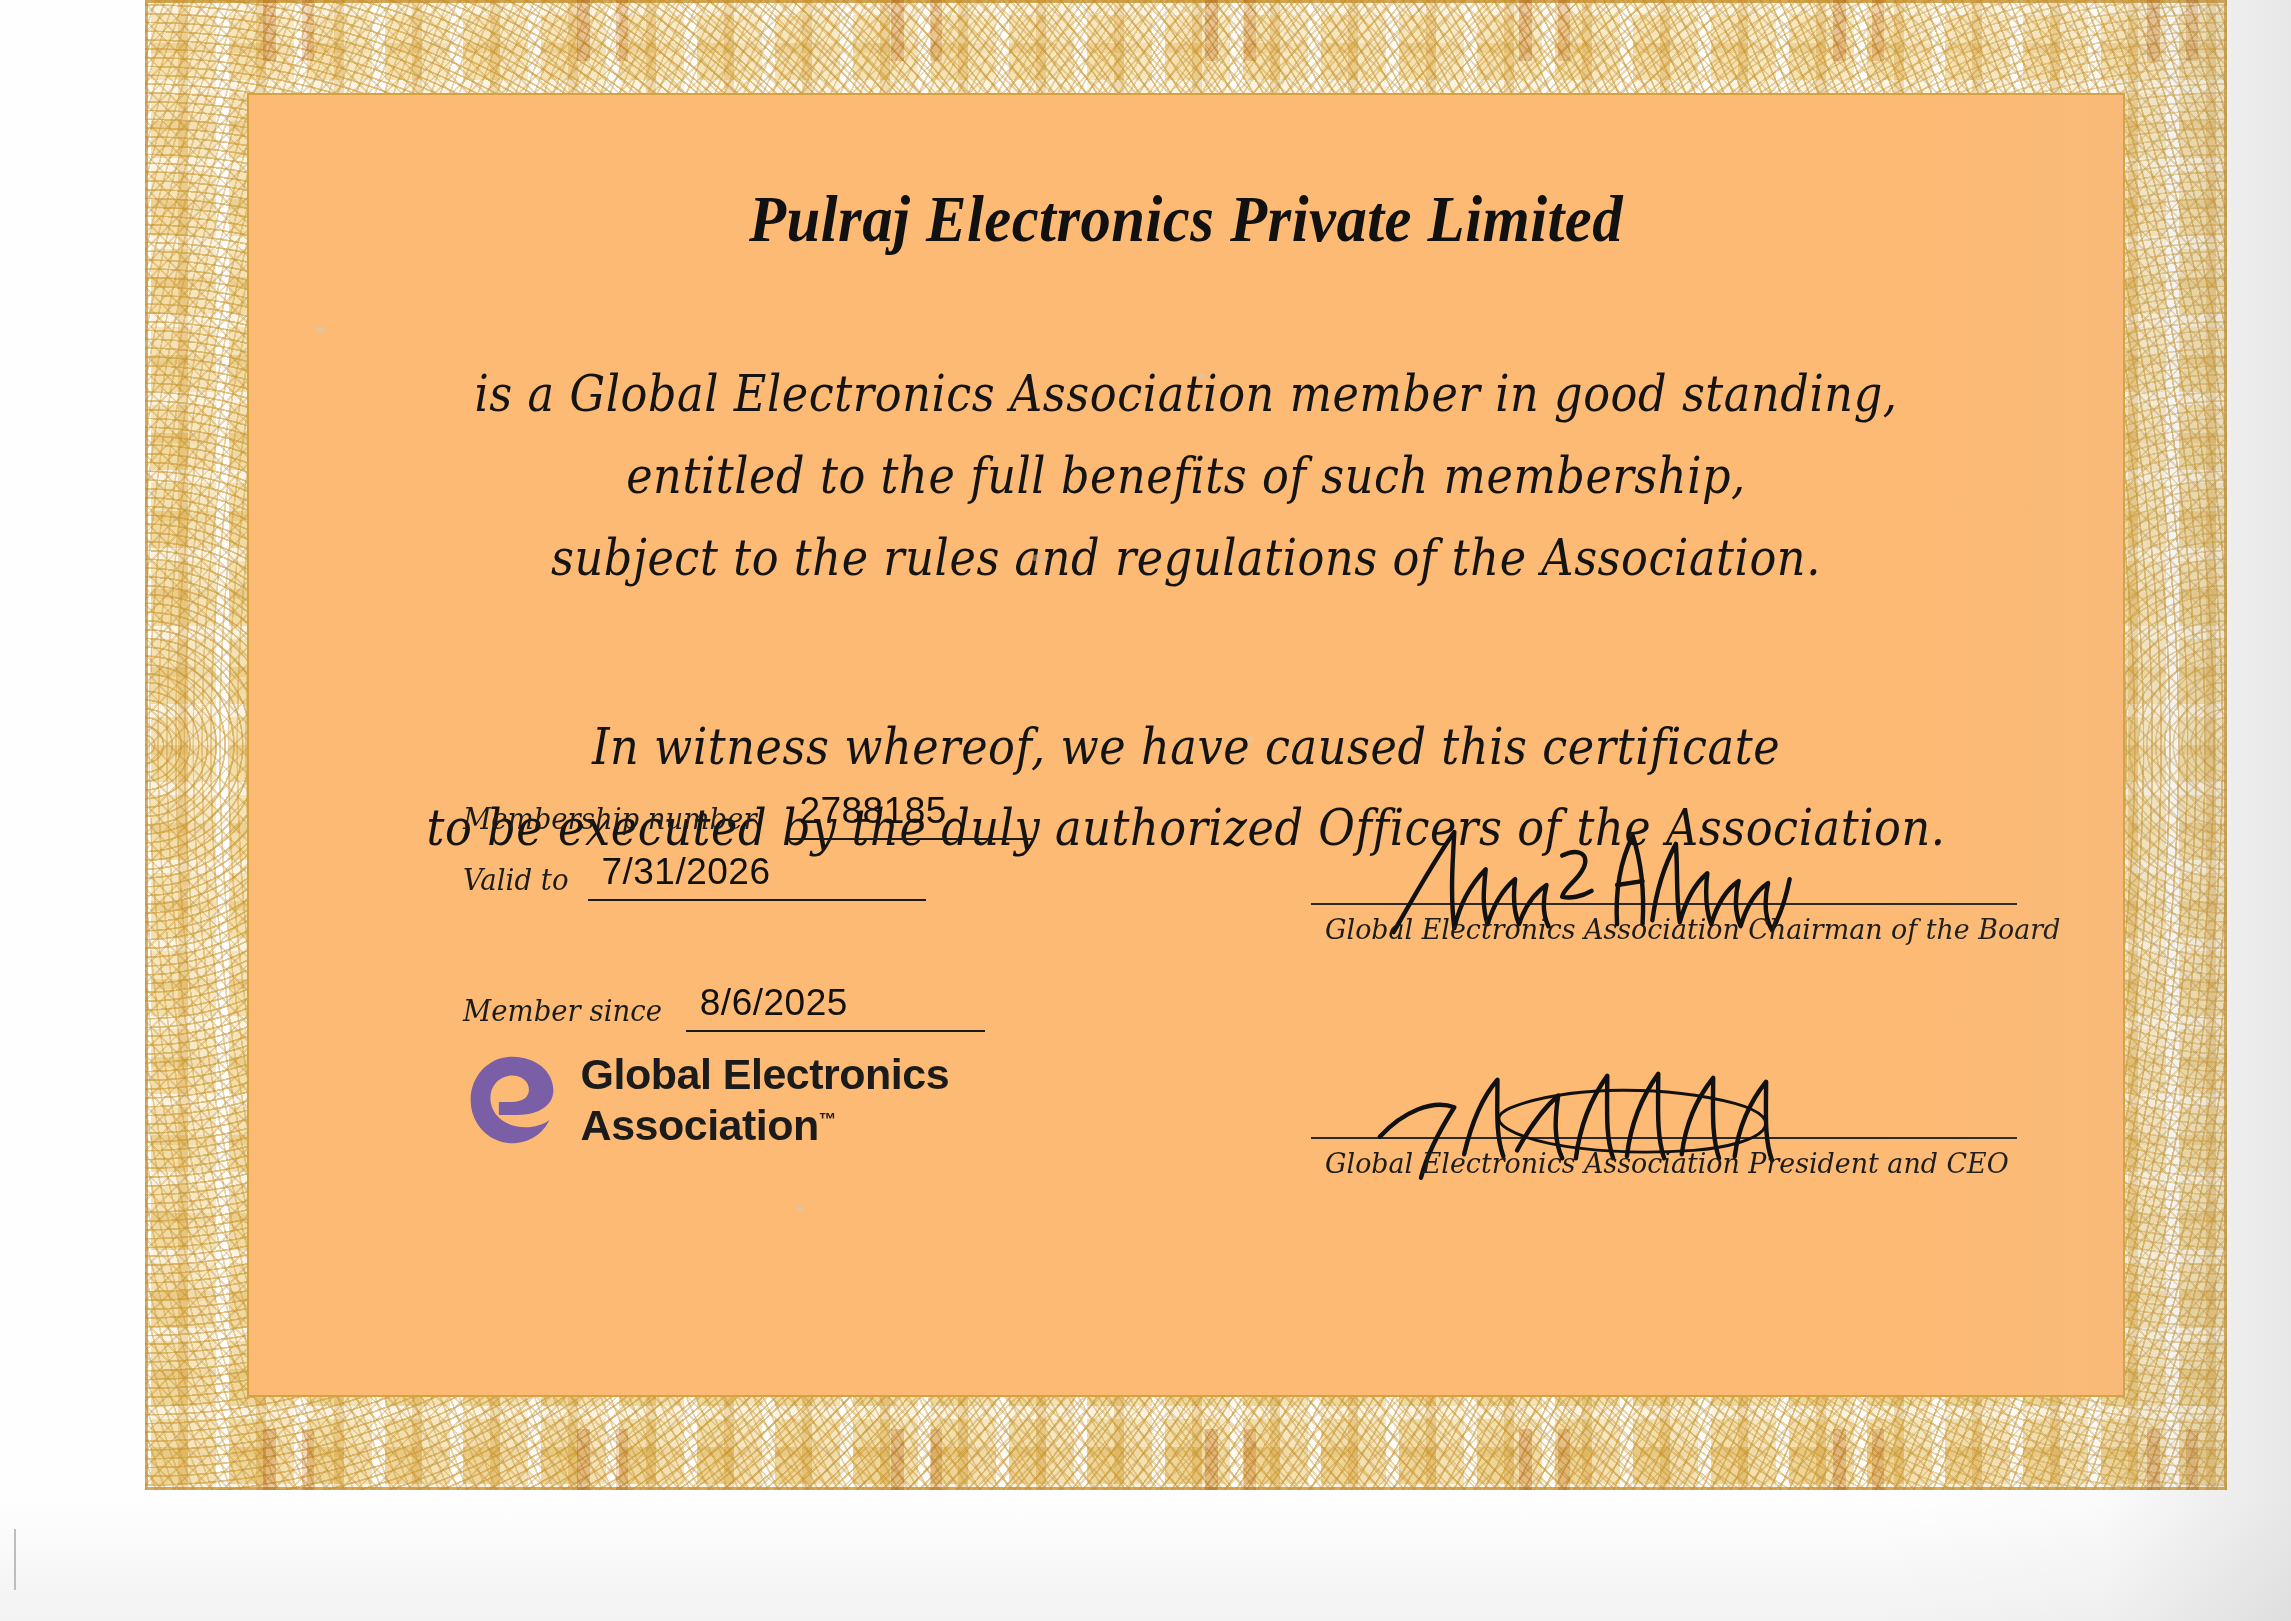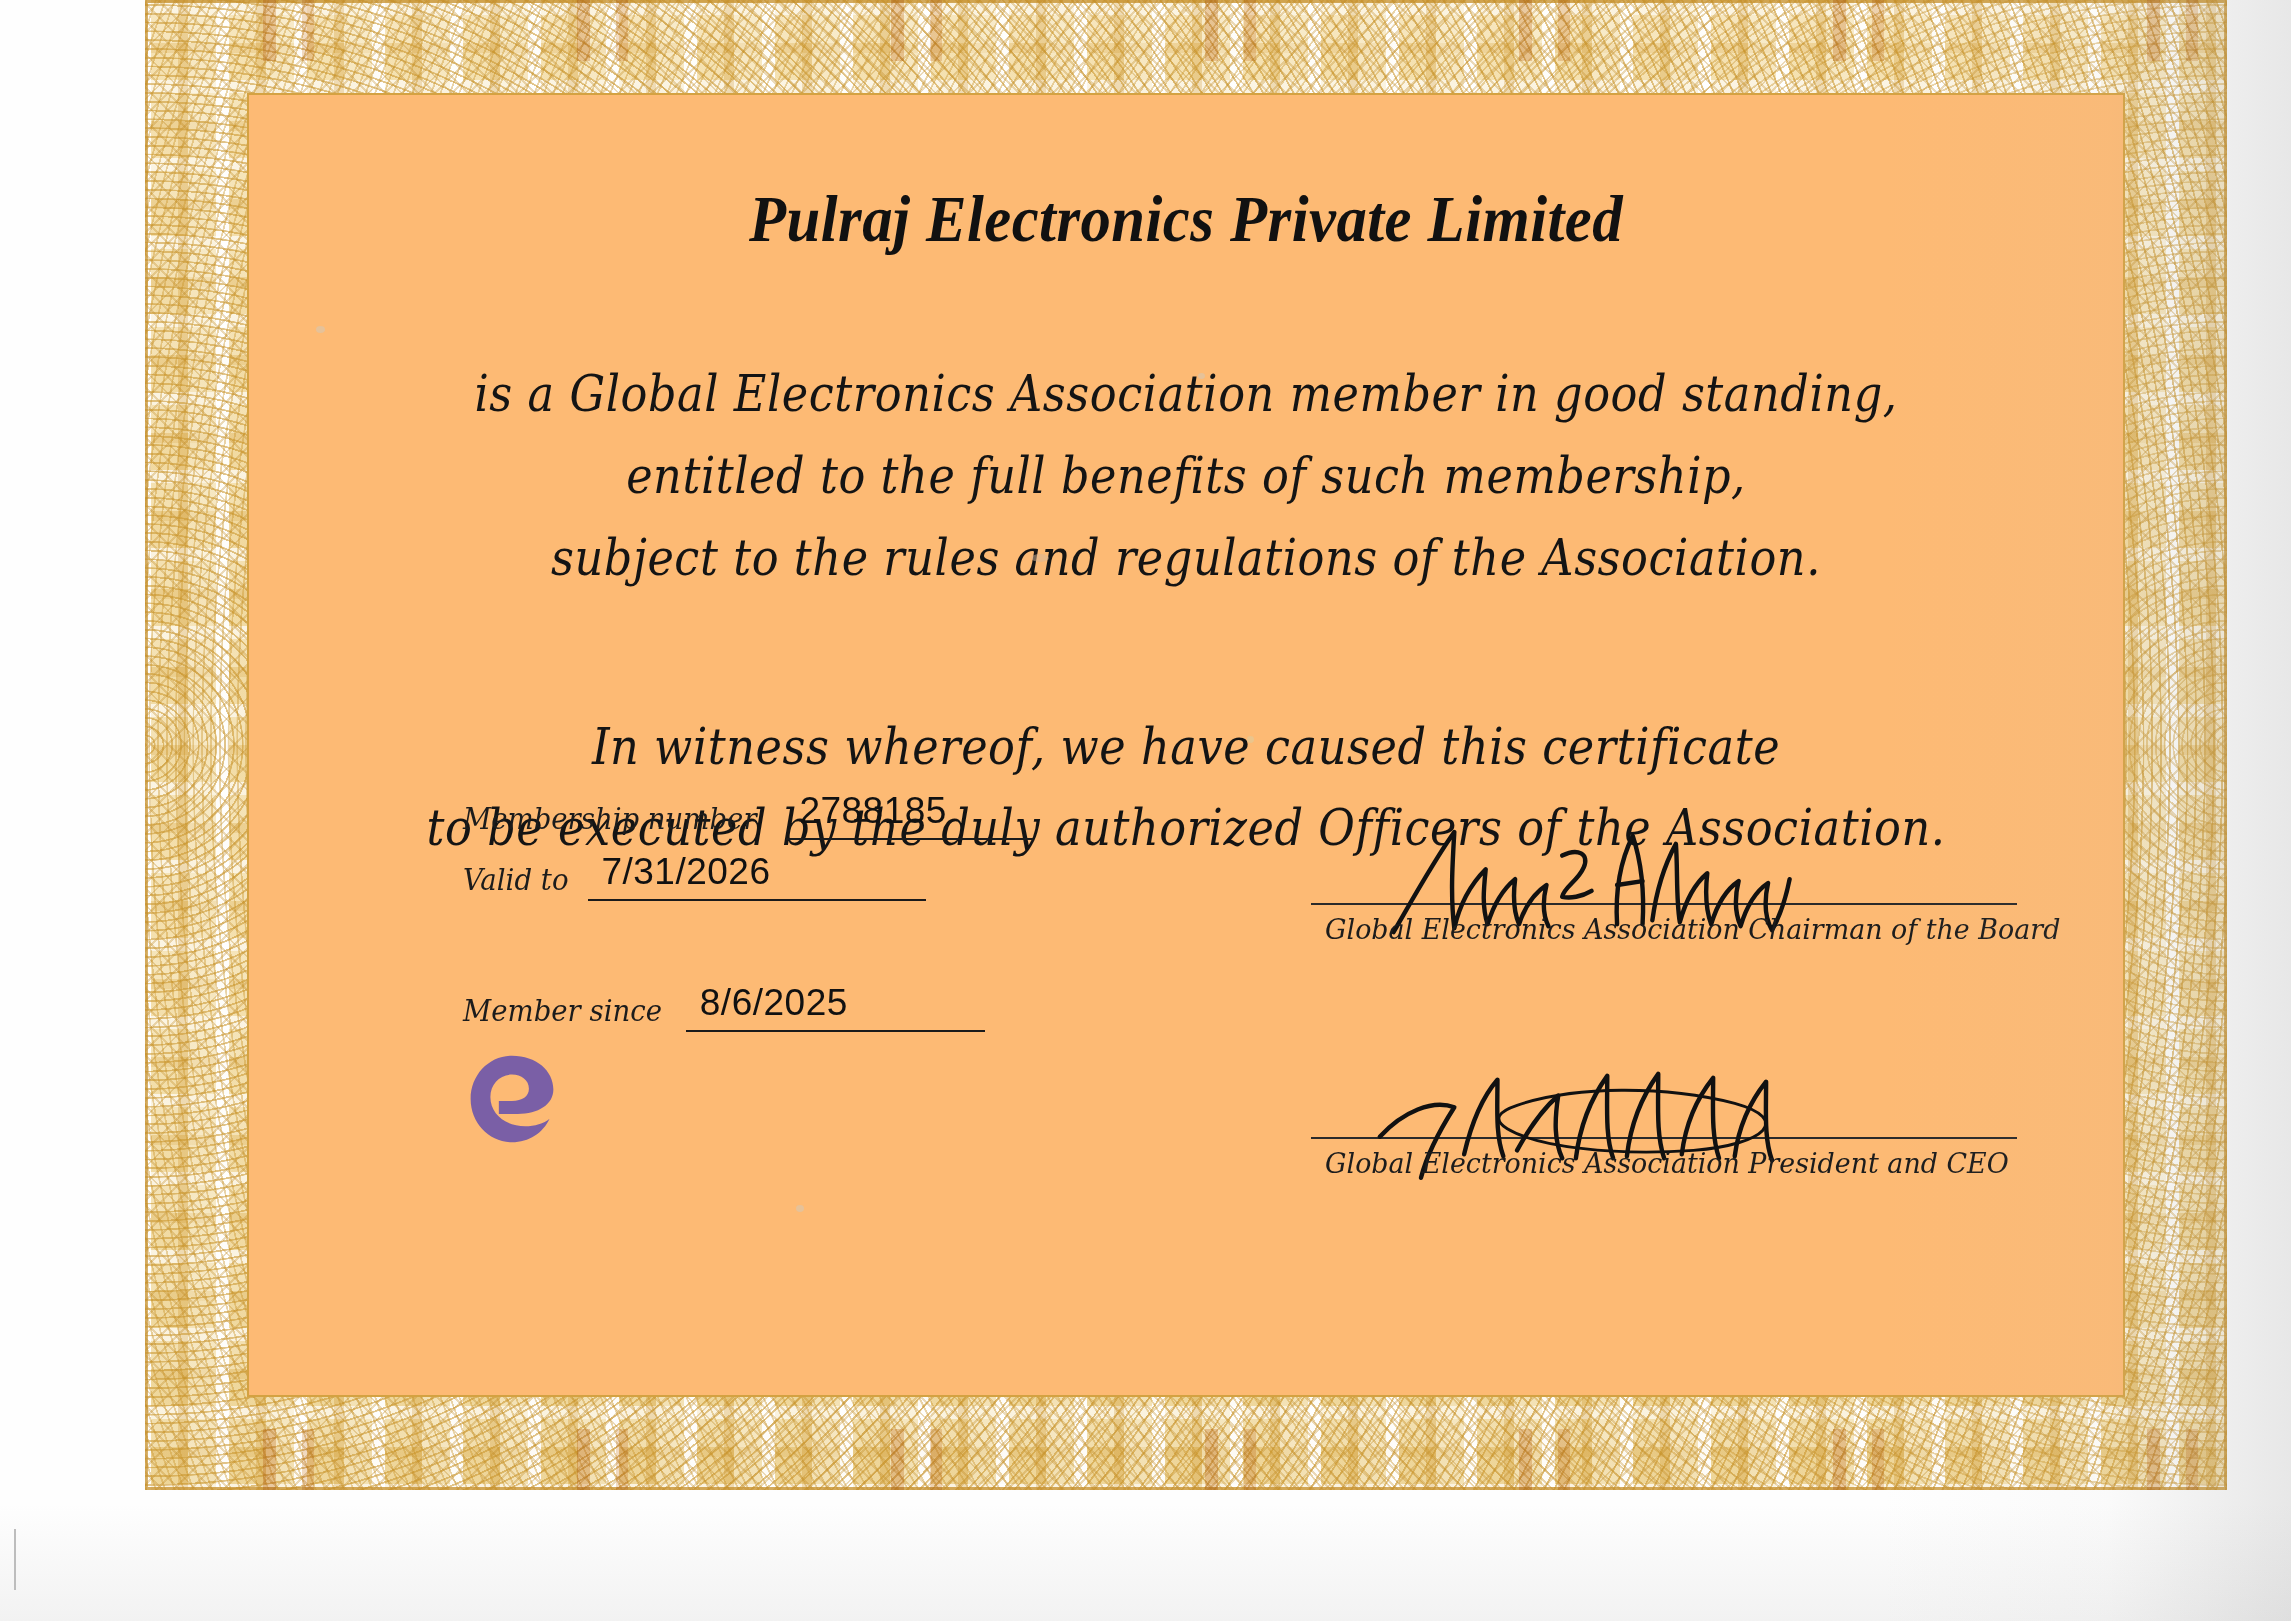--- a/index.html
+++ b/index.html
@@ -312,20 +312,24 @@
 
         <div id="logo">
           <span id="logo-mark">
             <svg viewBox="0 0 100 100" width="94" height="94" aria-hidden="true">
               <path d="M50 4 C26 4 6 24 6 50 C6 76 26 96 50 96 C68 96 83 86 90 71
                        C84 76 74 79 64 79 C43 79 27 66 27 48 C27 34 37 24 50 24
                        C60 24 68 30 68 39 C68 47 61 52 50 52 L36 52 L36 66 L56 66
                        C78 66 94 56 94 40 C94 20 76 4 50 4 Z" fill="#7a5fa6"></path>
             </svg>
           </span>
+          <span id="logo-wordmark">
+            <span>Global Electronics</span><br>
+            <span id="logo-line-2">Association</span><span id="logo-tm">™</span>
+          </span>
         </div>
 
         <div id="signatures">
 
           <div class="sig-block">
             <div class="sig-rule"></div>
             <svg class="sig-svg" viewBox="0 0 460 120" aria-hidden="true">
               <g fill="none" stroke="#111" stroke-width="4.5" stroke-linecap="round" stroke-linejoin="round">
                 <path d="M24 108 C46 70 66 34 86 6 C84 40 82 72 86 104 C92 78 104 58 118 44
                          C116 64 114 82 120 100 C126 80 136 64 148 54 C146 70 146 86 152 100

